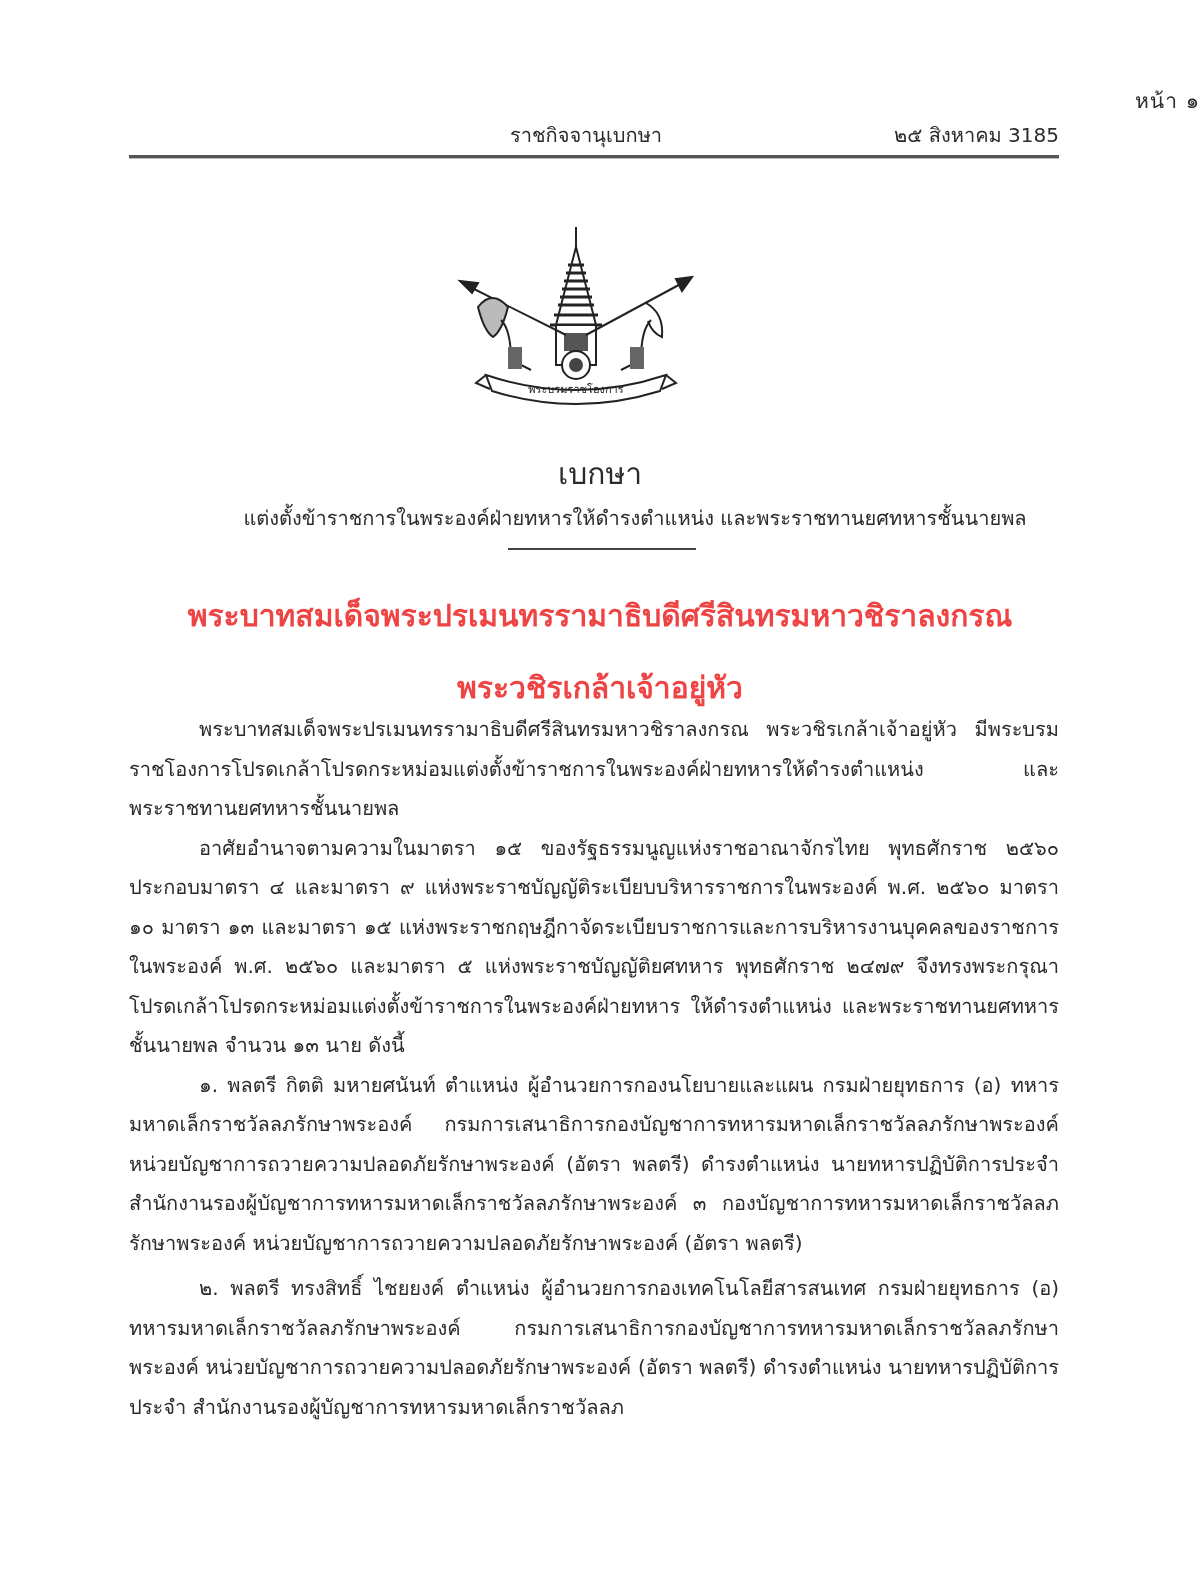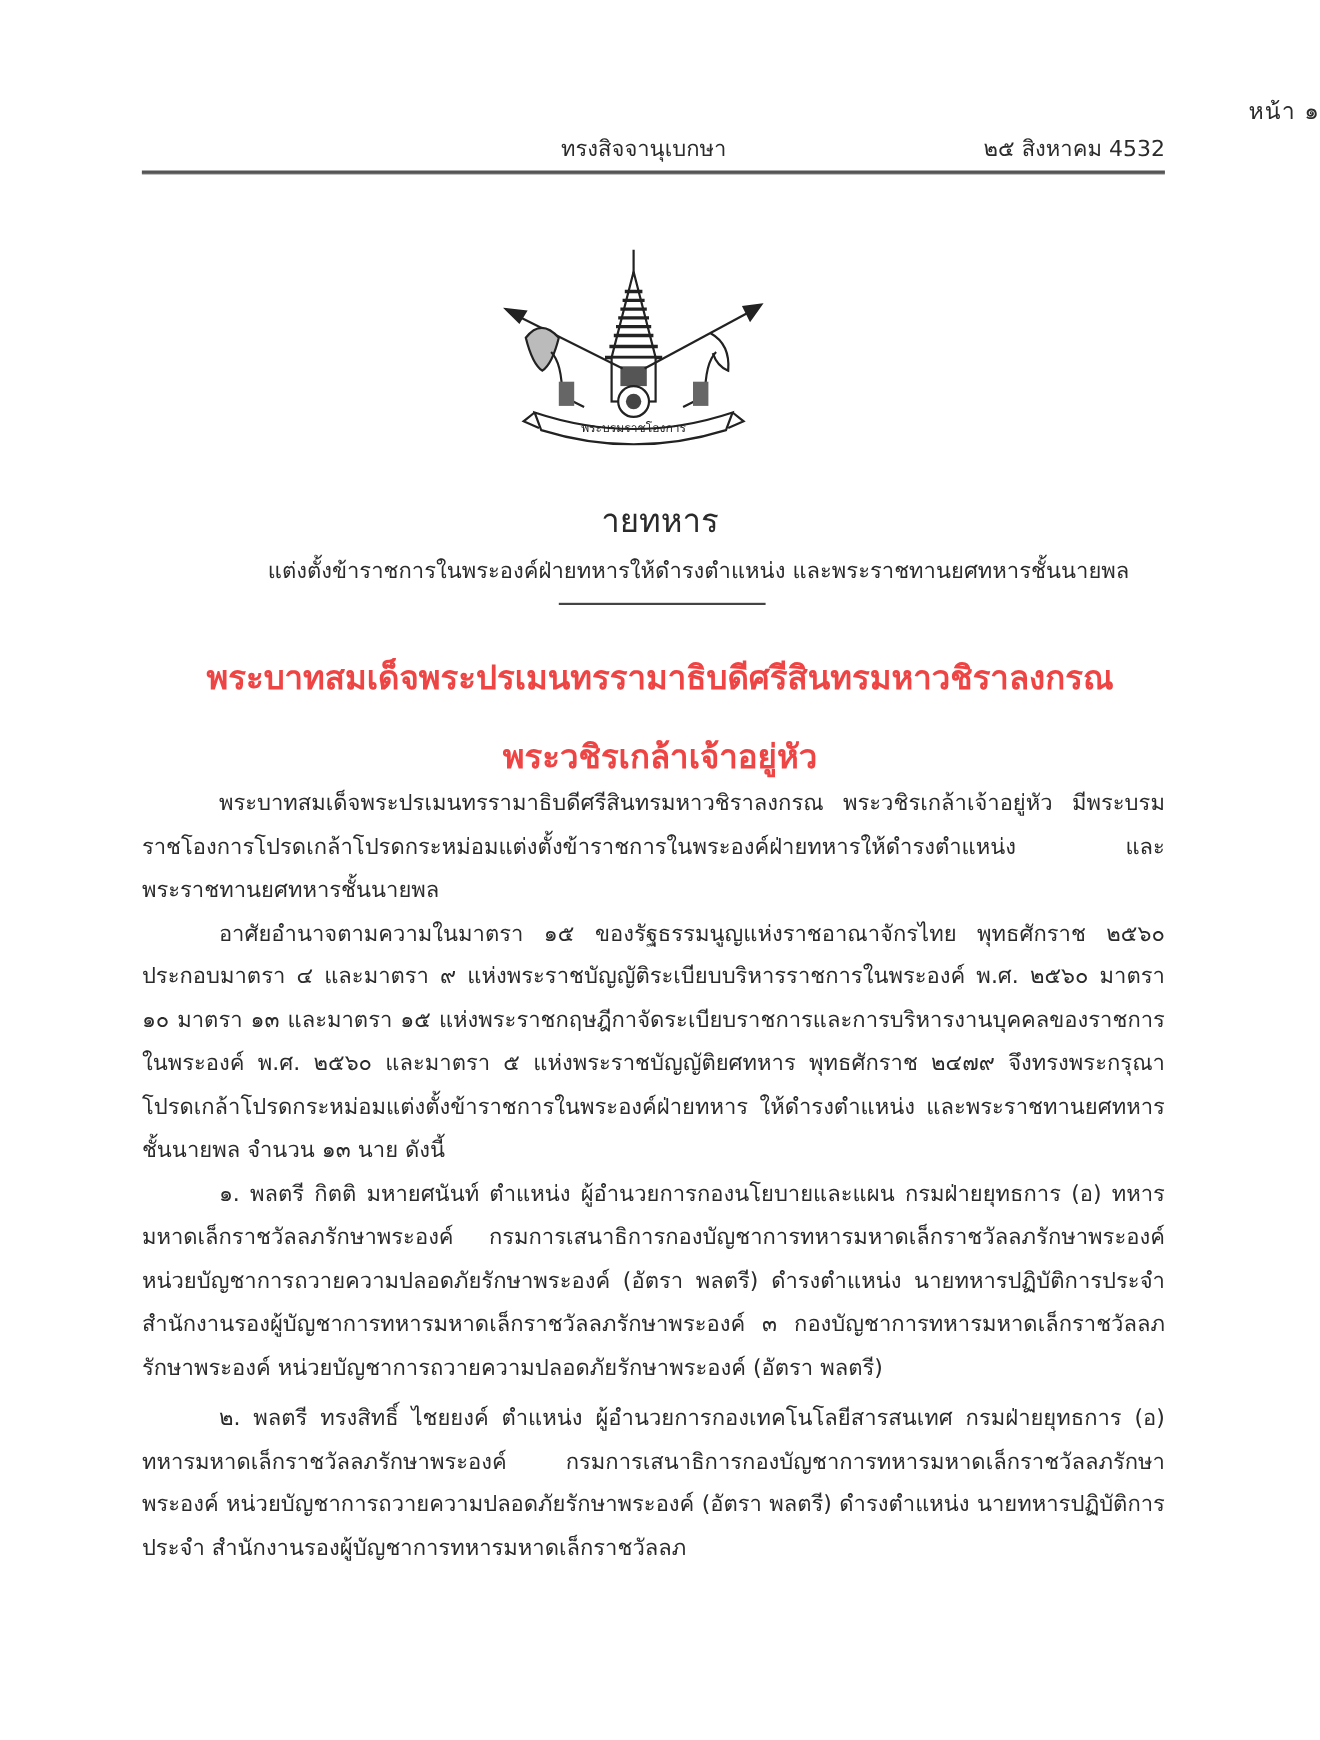--- a/index.html
+++ b/index.html
@@ -51,22 +51,22 @@
     }
     .body-text p { margin: 0; }
     .indent { text-indent: 70px; }
   </style>
 </head>
 <body>
 
 <div class="page-num">หน้า ๑</div>
 
 <div class="header-line">
-  <span class="center">ทรงสิจจานุเบกษา</span>
-  <span class="right">๒๕ สิงหาคม 4532</span>
+  <span class="center">ราชกิจจานุเบกษา</span>
+  <span class="right">๒๕ สิงหาคม 3185</span>
 </div>
 <div class="header-rule"></div>
 
 <div class="emblem">
   <svg width="240" height="180" viewBox="0 0 240 180" xmlns="http://www.w3.org/2000/svg">
     <g stroke="#222" fill="none" stroke-width="2">
 
       <line x1="120" y1="2" x2="120" y2="30"></line>
       <polygon points="120,22 100,100 140,100" fill="#fff"></polygon>
       <g stroke-width="3">
@@ -99,21 +99,21 @@
       <rect x="174" y="122" width="14" height="22" fill="#666" stroke="none"></rect>
 
       <path d="M30,150 q90,30 180,0 l-6,16 q-84,26 -168,0 z" fill="#fff"></path>
       <path d="M30,150 l-10,8 l14,6"></path>
       <path d="M210,150 l10,8 l-14,6"></path>
     </g>
     <text x="120" y="168" text-anchor="middle" font-size="11" fill="#222" font-family="DejaVu Sans, sans-serif">พระบรมราชโองการ</text>
   </svg>
 </div>
 
-<div class="title">ายทหาร</div>
+<div class="title">เบกษา</div>
 <div class="subtitle">แต่งตั้งข้าราชการในพระองค์ฝ่ายทหารให้ดำรงตำแหน่ง  และพระราชทานยศทหารชั้นนายพล</div>
 <div class="sep-rule"></div>
 
 <div class="king-name" style="top:592px;">พระบาทสมเด็จพระปรเมนทรรามาธิบดีศรีสินทรมหาวชิราลงกรณ</div>
 <div class="king-name" style="top:648px;margin-top:16px;">พระวชิรเกล้าเจ้าอยู่หัว</div>
 
 <div class="body-text" style="top:710px;">
   <p class="indent">พระบาทสมเด็จพระปรเมนทรรามาธิบดีศรีสินทรมหาวชิราลงกรณ  พระวชิรเกล้าเจ้าอยู่หัว มีพระบรมราชโองการโปรดเกล้าโปรดกระหม่อมแต่งตั้งข้าราชการในพระองค์ฝ่ายทหารให้ดำรงตำแหน่ง และพระราชทานยศทหารชั้นนายพล</p>
   <p class="indent">อาศัยอำนาจตามความในมาตรา ๑๕ ของรัฐธรรมนูญแห่งราชอาณาจักรไทย พุทธศักราช ๒๕๖๐ ประกอบมาตรา ๔ และมาตรา ๙ แห่งพระราชบัญญัติระเบียบบริหารราชการในพระองค์ พ.ศ. ๒๕๖๐ มาตรา ๑๐ มาตรา ๑๓ และมาตรา ๑๕ แห่งพระราชกฤษฎีกาจัดระเบียบราชการและการบริหารงานบุคคลของราชการในพระองค์ พ.ศ. ๒๕๖๐ และมาตรา ๕ แห่งพระราชบัญญัติยศทหาร พุทธศักราช ๒๔๗๙ จึงทรงพระกรุณาโปรดเกล้าโปรดกระหม่อมแต่งตั้งข้าราชการในพระองค์ฝ่ายทหาร ให้ดำรงตำแหน่ง และพระราชทานยศทหารชั้นนายพล จำนวน ๑๓ นาย ดังนี้</p>
   <p class="indent">๑. พลตรี กิตติ มหายศนันท์ ตำแหน่ง ผู้อำนวยการกองนโยบายและแผน กรมฝ่ายยุทธการ (อ) ทหารมหาดเล็กราชวัลลภรักษาพระองค์ กรมการเสนาธิการกองบัญชาการทหารมหาดเล็กราชวัลลภรักษาพระองค์ หน่วยบัญชาการถวายความปลอดภัยรักษาพระองค์ (อัตรา พลตรี) ดำรงตำแหน่ง นายทหารปฏิบัติการประจำ สำนักงานรองผู้บัญชาการทหารมหาดเล็กราชวัลลภรักษาพระองค์ ๓ กองบัญชาการทหารมหาดเล็กราชวัลลภรักษาพระองค์ หน่วยบัญชาการถวายความปลอดภัยรักษาพระองค์ (อัตรา พลตรี)</p>

